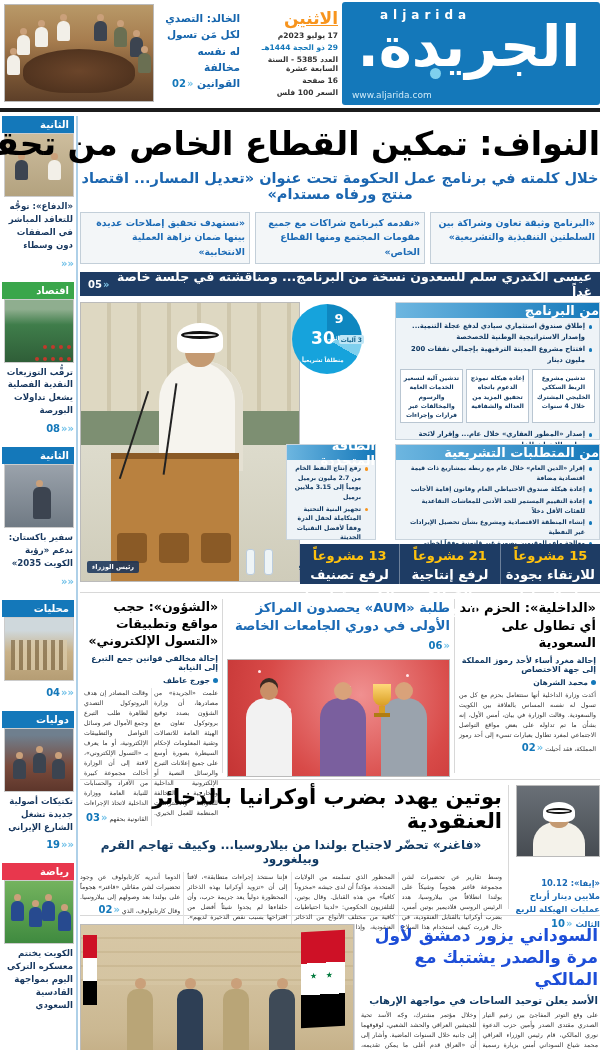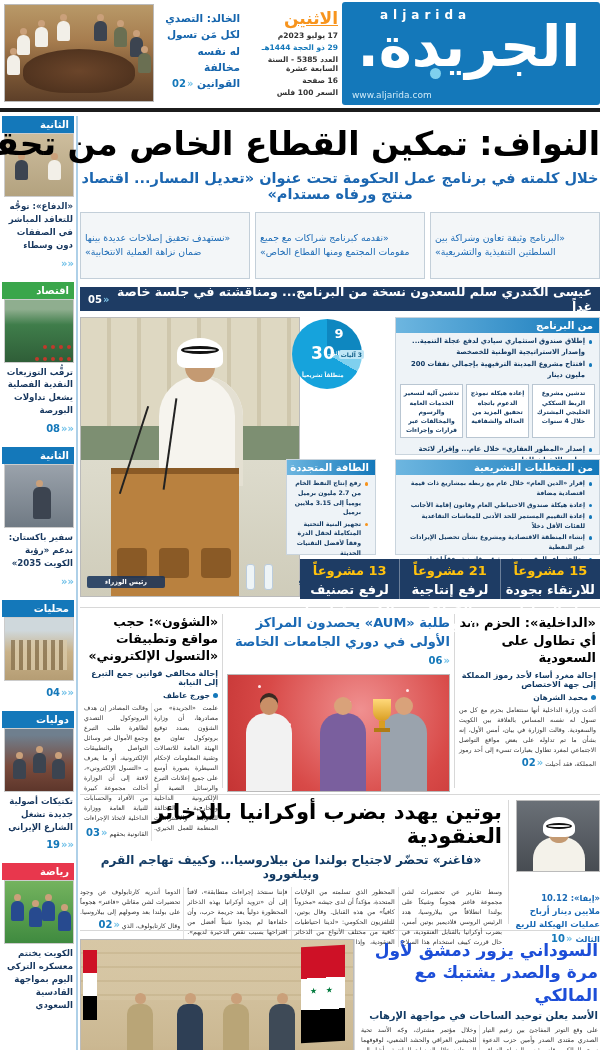--- a/index.html
+++ b/index.html
@@ -67,22 +67,22 @@
   .dotRow { position:absolute; width:100%; height:5px; }
   .dotRow i { display:inline-block; width:4px; height:4px; background:#c0392b; border-radius:50%; margin:0 2px; }
 
   
   .main { position:absolute; left:80px; top:116px; width:520px; }
   .lead { text-align:center; padding-top:8px; }
   .lead-h { font-size:33px; font-weight:bold; color:#000; line-height:1.2; letter-spacing:-1px; white-space:nowrap; }
   .lead-s { font-size:14.5px; font-weight:bold; color:#1b66b0; margin-top:6px; }
 
   .quotes { display:flex; gap:5px; margin-top:10px; }
-  .qbox { flex:1; background:#f3f6f8; border:1px solid #c3cfd9; padding:18px 4px;
-    font-size:9.3px; font-weight:normal; color:#1b6ab5; text-align:left; line-height:1.6; }
+  .qbox { flex:1; background:#f3f6f8; border:1px solid #c3cfd9; padding:3px 4px;
+    font-size:9.3px; font-weight:bold; color:#1b6ab5; text-align:right; line-height:1.6; }
 
   .banner { margin-top:8px; height:24px; background:#1e3c64; color:#fff; display:flex;
     align-items:center; padding:0 8px; font-size:12.5px; font-weight:bold; }
   .banner .grow { flex:1; }
   .banner .mk { color:#fff; } .banner .mk .ic { color:#7fc4e8; }
 
   
   .prog { position:relative; height:284px; margin-top:6px; }
   .ph-pm { position:absolute; left:0; top:0; width:220px; height:280px; border:1px solid #bbb;
     background:linear-gradient(180deg,#e9e7db 0%,#dcdacb 55%,#cfccba 100%); overflow:hidden; }
@@ -98,25 +98,25 @@
     border-radius:40px 40px 0 0; box-shadow:inset -8px 0 0 #e4e0d2; }
   .pm-head { position:absolute; left:104px; top:30px; width:30px; height:34px; background:#c49a72; border-radius:45%; }
   .pm-ghutra { position:absolute; left:96px; top:20px; width:46px; height:30px; background:#fff;
     border-radius:50% 50% 20% 20%; }
   .pm-agal { position:absolute; left:100px; top:28px; width:38px; height:8px; background:transparent;
     border:3px solid #111; border-radius:50%; }
   .pm-mic { position:absolute; width:2px; height:92px; background:#222; }
   .pm-bottle { position:absolute; bottom:6px; width:9px; height:26px; background:#eef4f6;
     border:1px solid #bcd; border-radius:3px; }
   .pm-cap { position:absolute; left:6px; bottom:8px; background:rgba(22,50,90,.85); color:#fff;
-    font-size:6.5px; font-weight:bold; padding:2px 18px; border-radius:2px; }
+    font-size:6.5px; font-weight:bold; padding:2px 5px; border-radius:2px; }
 
   .panel { position:absolute; background:#eef3f7; border:1px solid #c9d4dd; }
   .panel-h { height:15px; background:linear-gradient(to left,#1478ba,#6db6e0); color:#fff;
-    font-size:10px; font-weight:bold; display:flex; align-items:center; padding-right:6px; }
+    font-size:13px; font-weight:bold; display:flex; align-items:center; }
   .p-prog { right:0; top:0; width:205px; height:138px; }
   .p-leg  { right:0; top:142px; width:205px; height:96px; }
   .p-energy { right:224px; top:142px; width:90px; height:96px; }
   .blist { list-style:none; padding:3px 6px 2px 4px; }
   .blist li { position:relative; padding-right:8px; font-size:6.8px; font-weight:bold;
     color:#123a63; line-height:1.55; margin-bottom:2px; text-align:right; }
   .blist li::before { content:""; position:absolute; right:1px; top:4px; width:3.5px; height:3.5px;
     border-radius:50%; background:#1478ba; }
   .blist.orange li::before { background:#f7941d; }
   .blist.tiny li { font-size:6.2px; }

